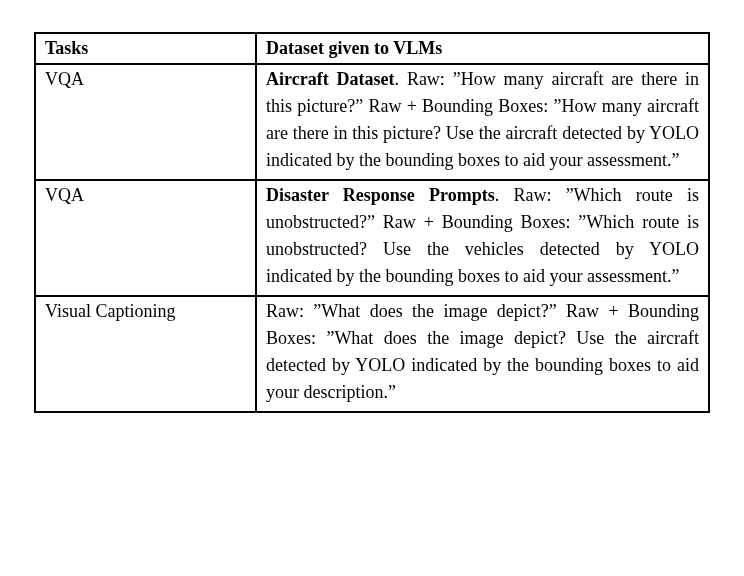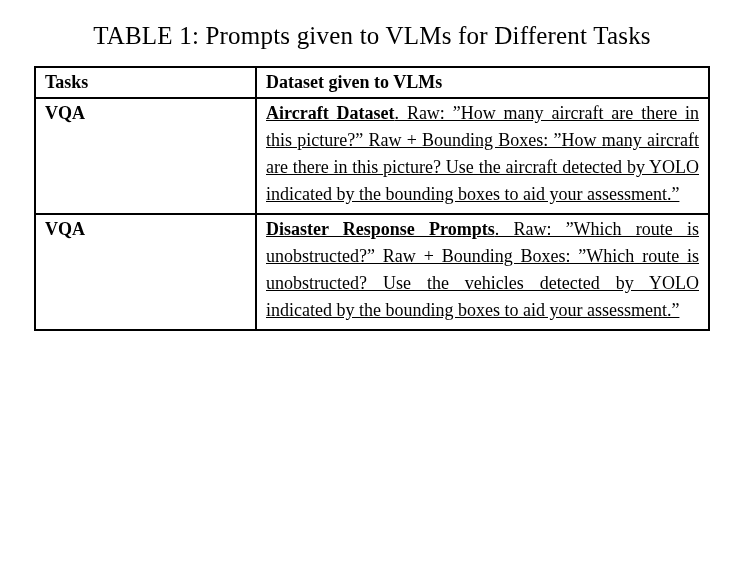--- a/index.html
+++ b/index.html
@@ -43,34 +43,32 @@
     font-size: 18px;
     line-height: 1.5;
   }
   th {
     text-align: left;
     font-weight: bold;
     padding-top: 1px;
     padding-bottom: 1px;
   }
   td.task {
-    font-weight: bold;
+    font-weight: normal;
   }
   td.prompt {
     text-align: justify;
-    text-decoration: underline;
   }
   .bold { font-weight: bold; }
 </style>
 </head>
 <body>
 
 <div class="page">
 
-  <div class="caption">TABLE 1: Prompts given to VLMs for Different Tasks</div>
 
   <table class="prompts">
     <colgroup>
       <col class="tasks-col">
       <col>
     </colgroup>
     <thead>
       <tr>
         <th>Tasks</th>
         <th>Dataset given to VLMs</th>
@@ -78,16 +76,20 @@
     </thead>
     <tbody>
       <tr>
         <td class="task">VQA</td>
         <td class="prompt"><span class="bold">Aircraft Dataset</span><span>. Raw: ”How many aircraft are there in this picture?” Raw + Bounding Boxes: ”How many aircraft are there in this picture? Use the aircraft detected by YOLO indicated by the bounding boxes to aid your assessment.”</span></td>
       </tr>
       <tr>
         <td class="task">VQA</td>
         <td class="prompt"><span class="bold">Disaster Response Prompts</span><span>. Raw: ”Which route is unobstructed?” Raw + Bounding Boxes: ”Which route is unobstructed? Use the vehicles detected by YOLO indicated by the bounding boxes to aid your assessment.”</span></td>
       </tr>
+      <tr>
+        <td class="task">Visual Captioning</td>
+        <td class="prompt"><span class="bold"></span><span>Raw: ”What does the image depict?” Raw + Bounding Boxes: ”What does the image depict? Use the aircraft detected by YOLO indicated by the bounding boxes to aid your description.”</span></td>
+      </tr>
     </tbody>
   </table>
 
 </div>
 
 </body></html>

